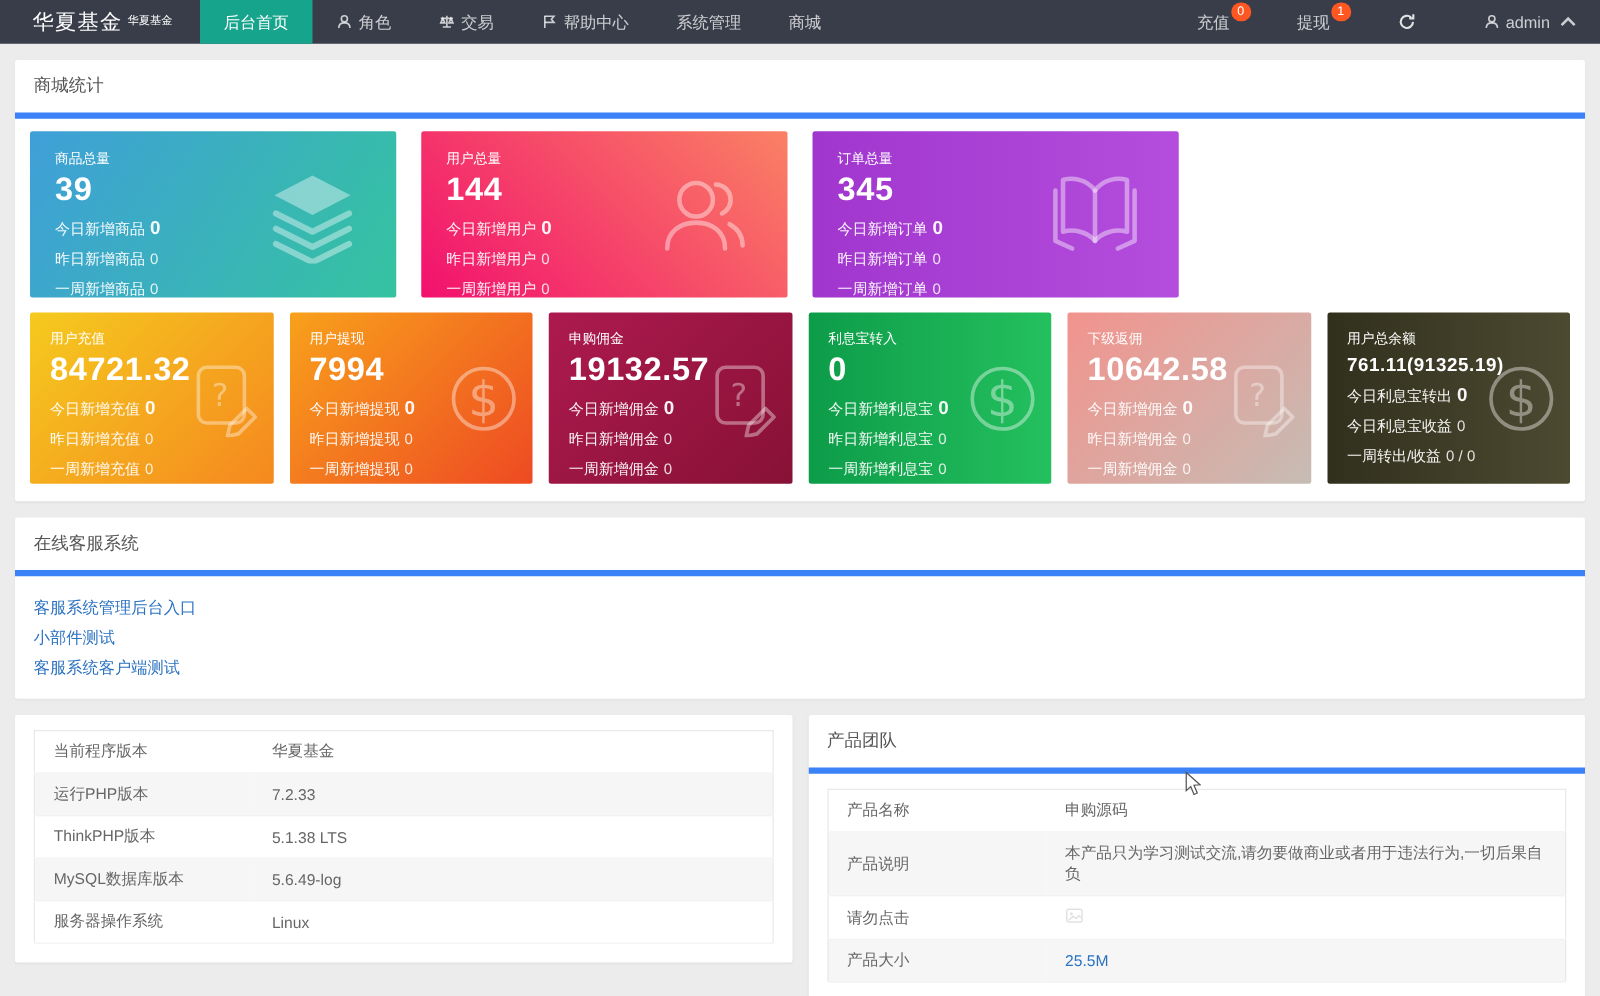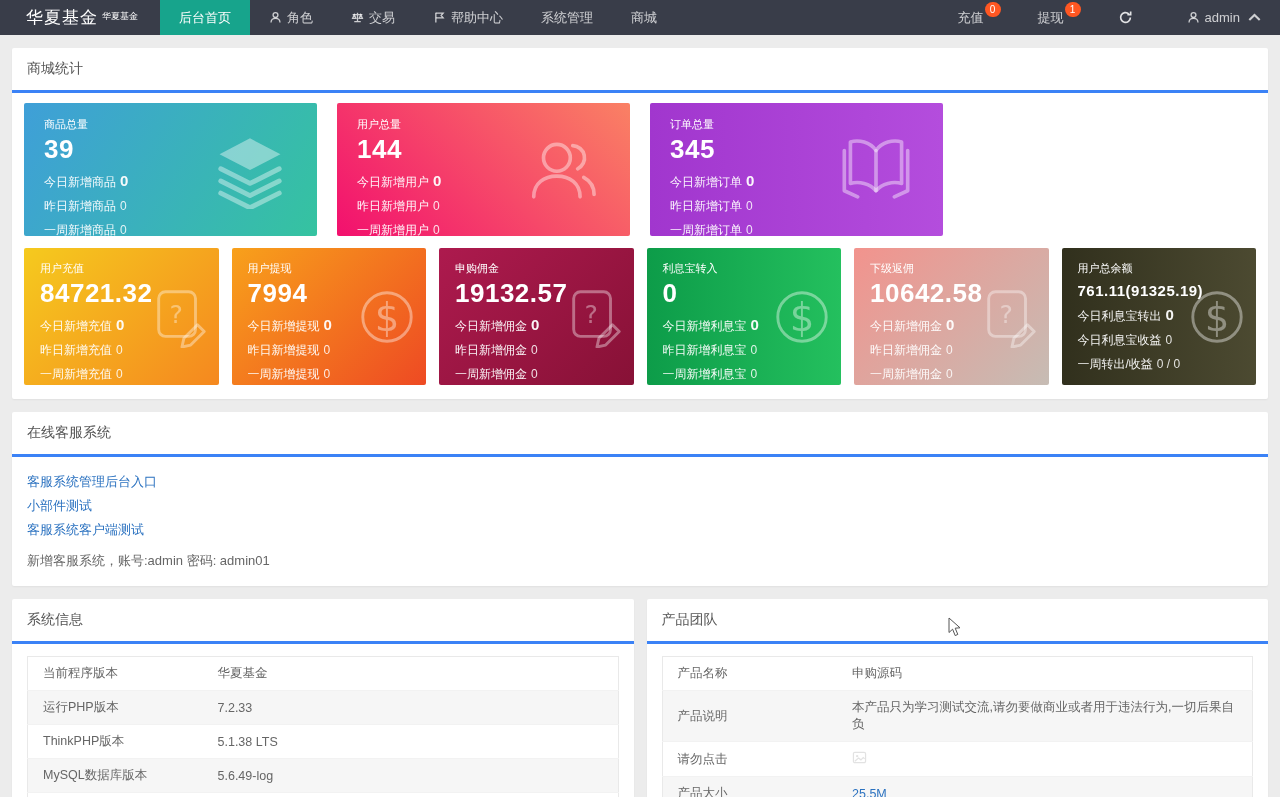--- a/index.html
+++ b/index.html
@@ -16,21 +16,21 @@
   .nav-item svg { width:13px; height:13px; stroke:rgba(255,255,255,.75); fill:none; stroke-width:1.6; }
   .nav-right { margin-left:auto; display:flex; align-items:stretch;gap:16px; }
   .nav-right .nav-item { position:relative; }
   .badge { position:absolute; top:2px; right:2px; min-width:16px; height:15px; line-height:15px; text-align:center; background:#ff5722; color:#fff; font-size:10px; border-radius:8px; padding:0 4px; }
   .refresh svg { width:15px; height:15px; stroke:rgba(255,255,255,.85); fill:none; stroke-width:1.8; }
   .admin-item svg.person { width:13px; height:13px; }
   .chev { width:9px; height:6px; stroke:rgba(255,255,255,.75); fill:none; stroke-width:1.6; margin-left:3px; }
 
   
   .panel { background:#fff; margin:13px 12px 0 12px; box-shadow:0 1px 2px rgba(0,0,0,.05); border-radius:2px; }
-  .panel-header { padding:12px 15px; font-size:14px; color:#555; border-bottom:3px solid #3b82f6; }
+  .panel-header { padding:12px 15px; font-size:14px; color:#555; border-bottom:5px solid #3b82f6; }
 
   
   .cards-body { padding:10px 12px 14px 12px; }
   .cards-row1 { display:grid; grid-template-columns:repeat(4,1fr); gap:20px; }
   .cards-row2 { display:grid; grid-template-columns:repeat(6,1fr); gap:13px; margin-top:12px; }
   .card { position:relative; color:#fff; padding:13px 16px; overflow:hidden; border-radius:2px; }
   .cards-row1 .card { height:133px; padding:14px 20px; }
   .cards-row2 .card { height:137px; }
   .c-title { font-size:11px; }
   .c-value { font-size:26px; font-weight:bold; margin-top:2px; letter-spacing:.5px; }
@@ -307,28 +307,26 @@
     </div>
   </div>
 </div>
 
 <div class="panel">
   <div class="panel-header">在线客服系统</div>
   <div class="service-body">
     <a class="service-link">客服系统管理后台入口</a>
     <a class="service-link">小部件测试</a>
     <a class="service-link">客服系统客户端测试</a>
-    <div class="service-note">新增客服系统，账号:admin 密码: admin01</div>
   </div>
 </div>
 
 <div class="bottom-row">
 
   <div class="panel">
-    <div class="panel-header">系统信息</div>
     <table class="info">
       <tbody>
         <tr>
             <td class="lbl">当前程序版本</td>
             <td>华夏基金</td>
           </tr>
         <tr>
             <td class="lbl">运行PHP版本</td>
             <td>7.2.33</td>
           </tr>

